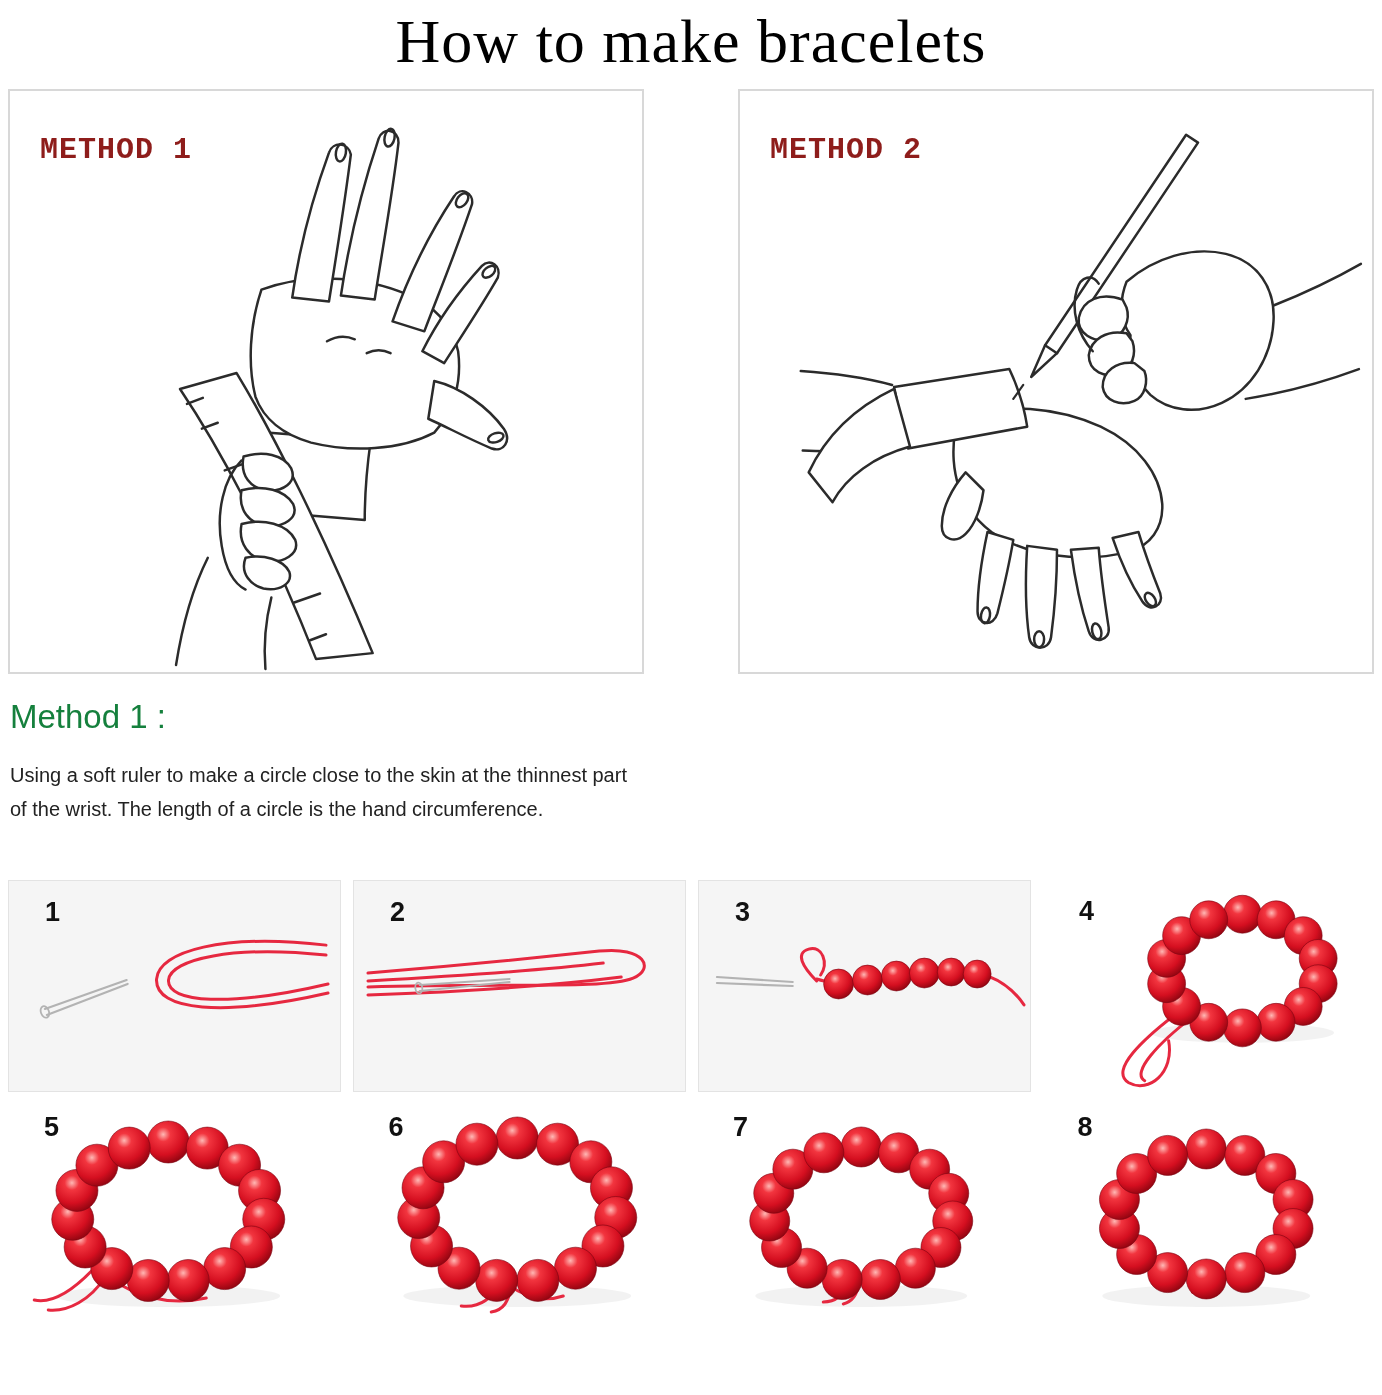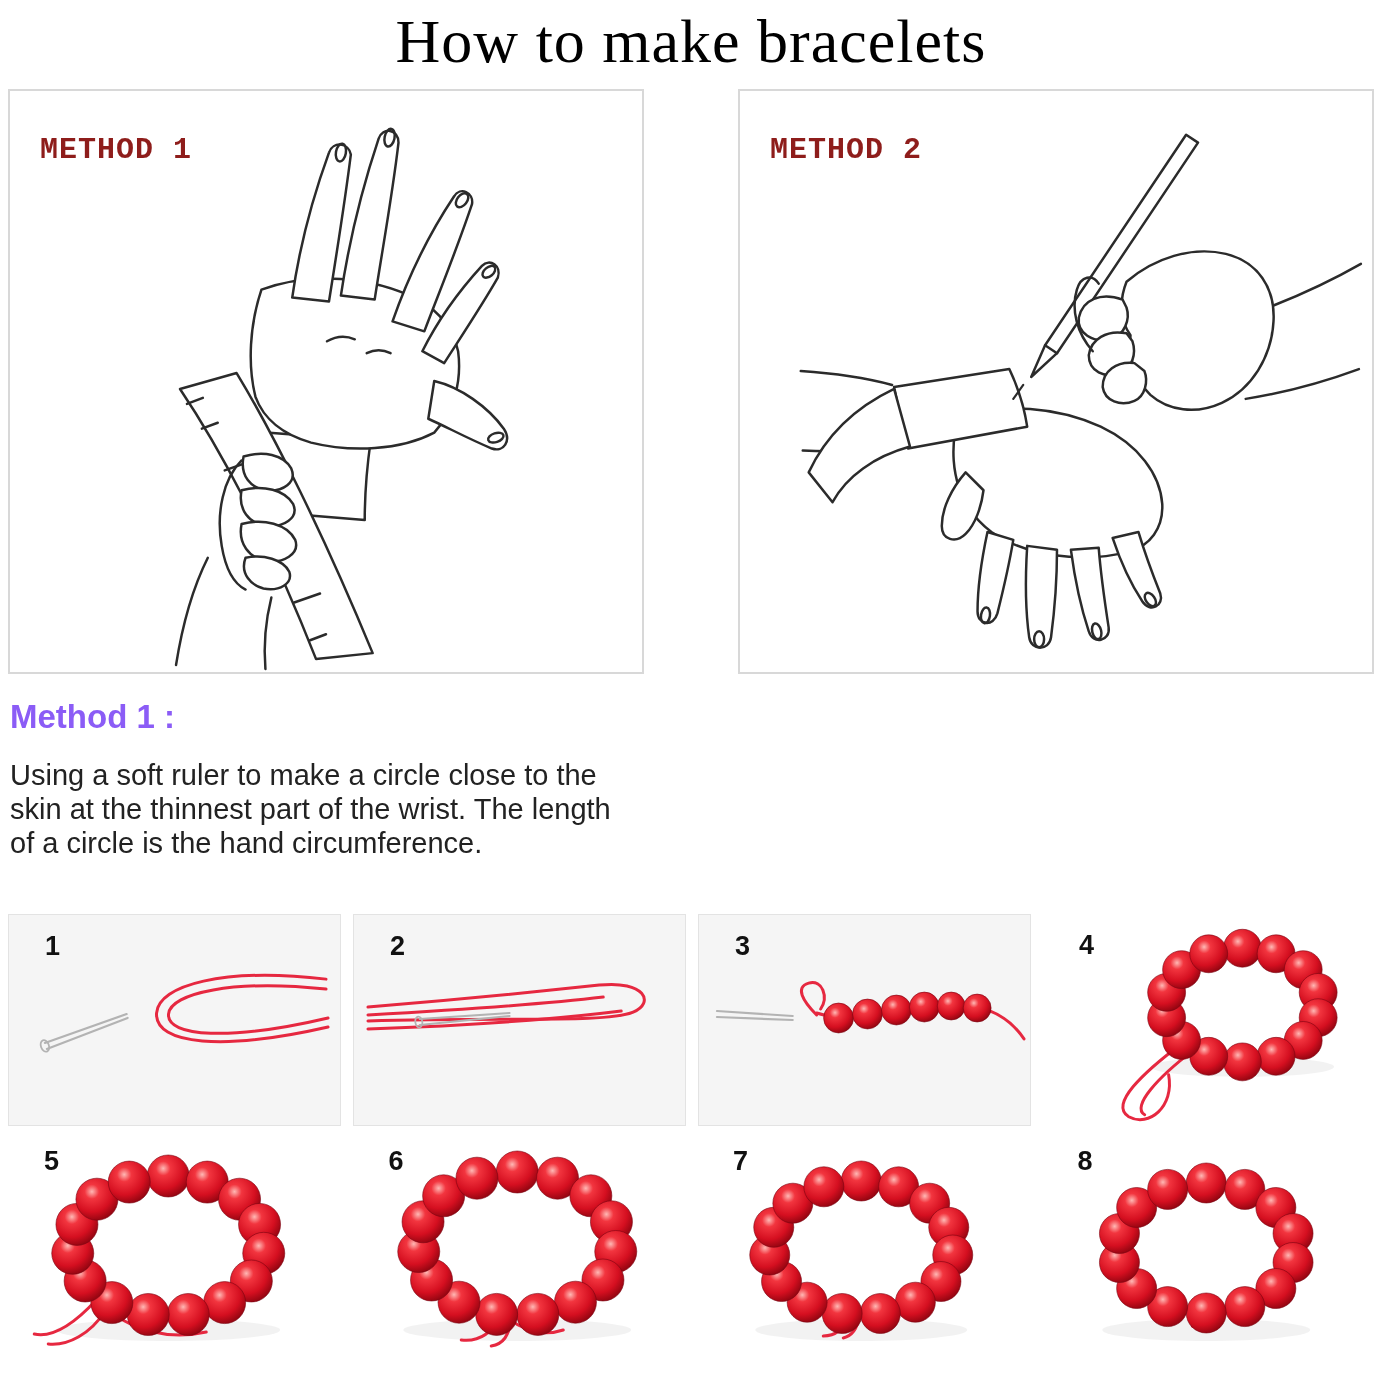--- a/index.html
+++ b/index.html
@@ -22,22 +22,22 @@
   .panel { position:relative; width:636px; height:585px; border:2px solid #d8d8d8; background:#fff; }
   .panel-label {
     position:absolute; top:42px; left:30px; z-index:2;
     font-size:30px; font-weight:700; letter-spacing:1px; color:#8e1d1b;
   }
   .panel svg { position:absolute; inset:0; width:100%; height:100%; }
 
   .desc-row { display:flex; justify-content:space-between; padding:0 10px; margin-top:24px; }
   .desc-col { width:632px; }
   .desc-col.right { width:648px; }
-  .desc-heading { font-size:33px; font-weight:700; color:#8b5cf6; margin-bottom:22px; }
-  .desc-body { font-size:29px; line-height:34px; color:#222; }
+  .desc-heading { font-size:33px; font-weight:400; color:#15803d; margin-bottom:22px; }
+  .desc-body { font-size:20px; line-height:34px; color:#222; }
 
   .steps-grid { margin-top:54px; padding:0 8px; }
   .steps-row { display:flex; gap:12px; margin-bottom:12px; }
   .step-cell { position:relative; flex:1; height:212px; background:transparent; }
   .steps-row.second .step-cell { height:213px; }
   .step-cell.boxed { background:#f5f5f5; border:1px solid #e3e3e3; }
   .step-number {
     position:absolute; top:16px; left:36px; z-index:2;
     font-size:27px; font-weight:600; color:#111;
   }

